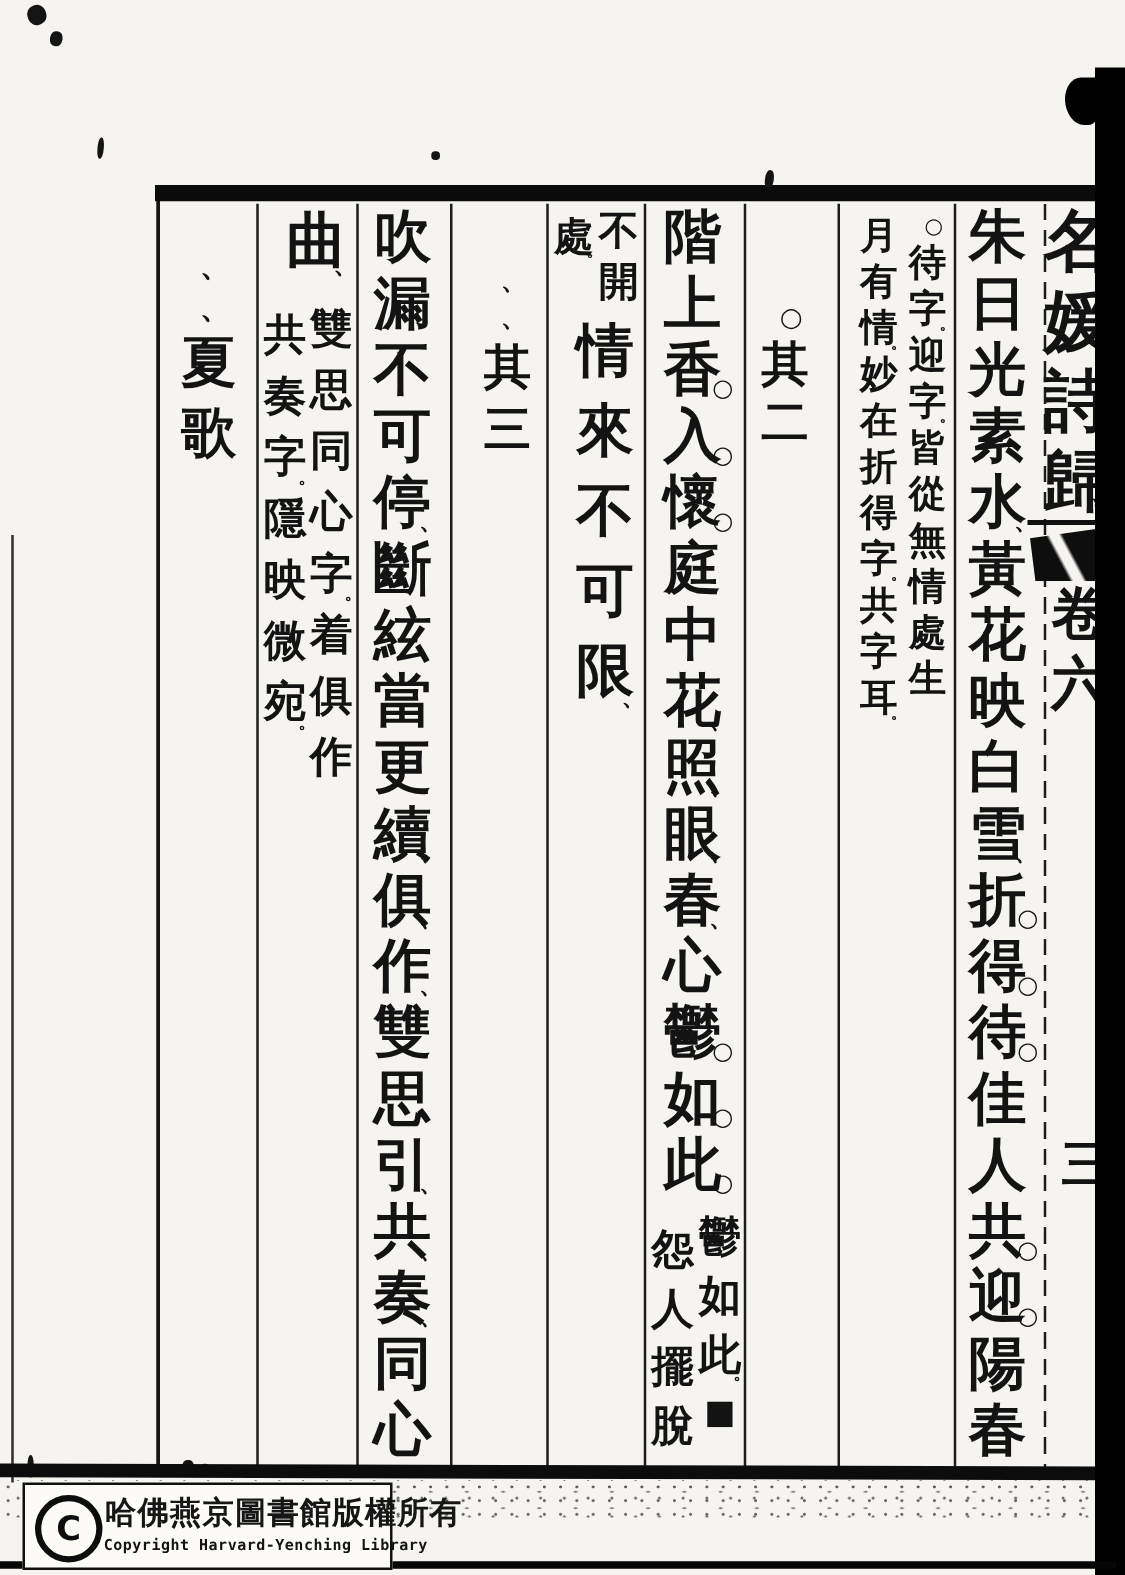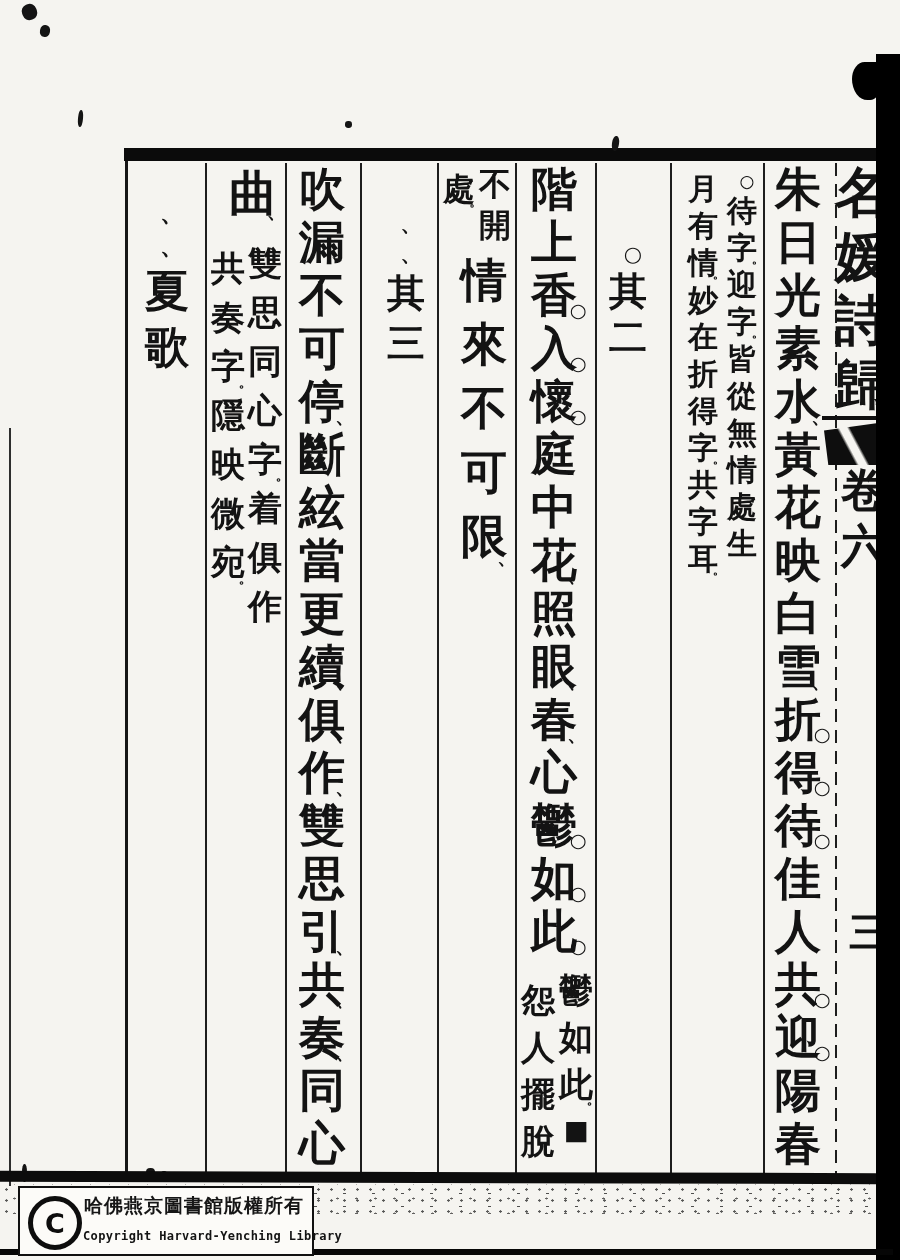--- a/index.html
+++ b/index.html
@@ -35,21 +35,21 @@
   .tpatch{position:absolute;left:824px;top:423px;width:54px;height:42px;z-index:3;
           background:linear-gradient(62deg,#0e0e0e 42%,#f5f4f0 46%,#f5f4f0 56%,#0e0e0e 60%);
           clip-path:polygon(0 18%,100% 0,100% 100%,8% 100%);}
   .speck{position:absolute;background:#141414;border-radius:45%;z-index:2;}
   
   .stamp{position:absolute;left:18px;top:1186px;width:292px;height:66px;background:#fcfbf8;
          border:2px solid #101010;z-index:6;}
   .csym{position:absolute;left:8px;top:8px;width:44px;height:44px;border:5px solid #0d0d0d;
         border-radius:50%;display:flex;align-items:center;justify-content:center;
         font:700 27px "DejaVu Sans","Liberation Sans",sans-serif;color:#0d0d0d;}
-  .stamp-cn{position:absolute;left:64px;top:5px;font-size:19px;font-weight:700;
+  .stamp-cn{position:absolute;left:64px;top:5px;font-size:25px;font-weight:700;
             letter-spacing:1px;color:#161616;white-space:nowrap;}
   .stamp-en{position:absolute;left:63px;top:41px;
             font:700 12px "DejaVu Sans Mono","Liberation Mono",monospace;
             letter-spacing:.4px;color:#141414;white-space:nowrap;}
 </style>
 </head>
 <body>
 
 <div class="stage" id="stage">
 

